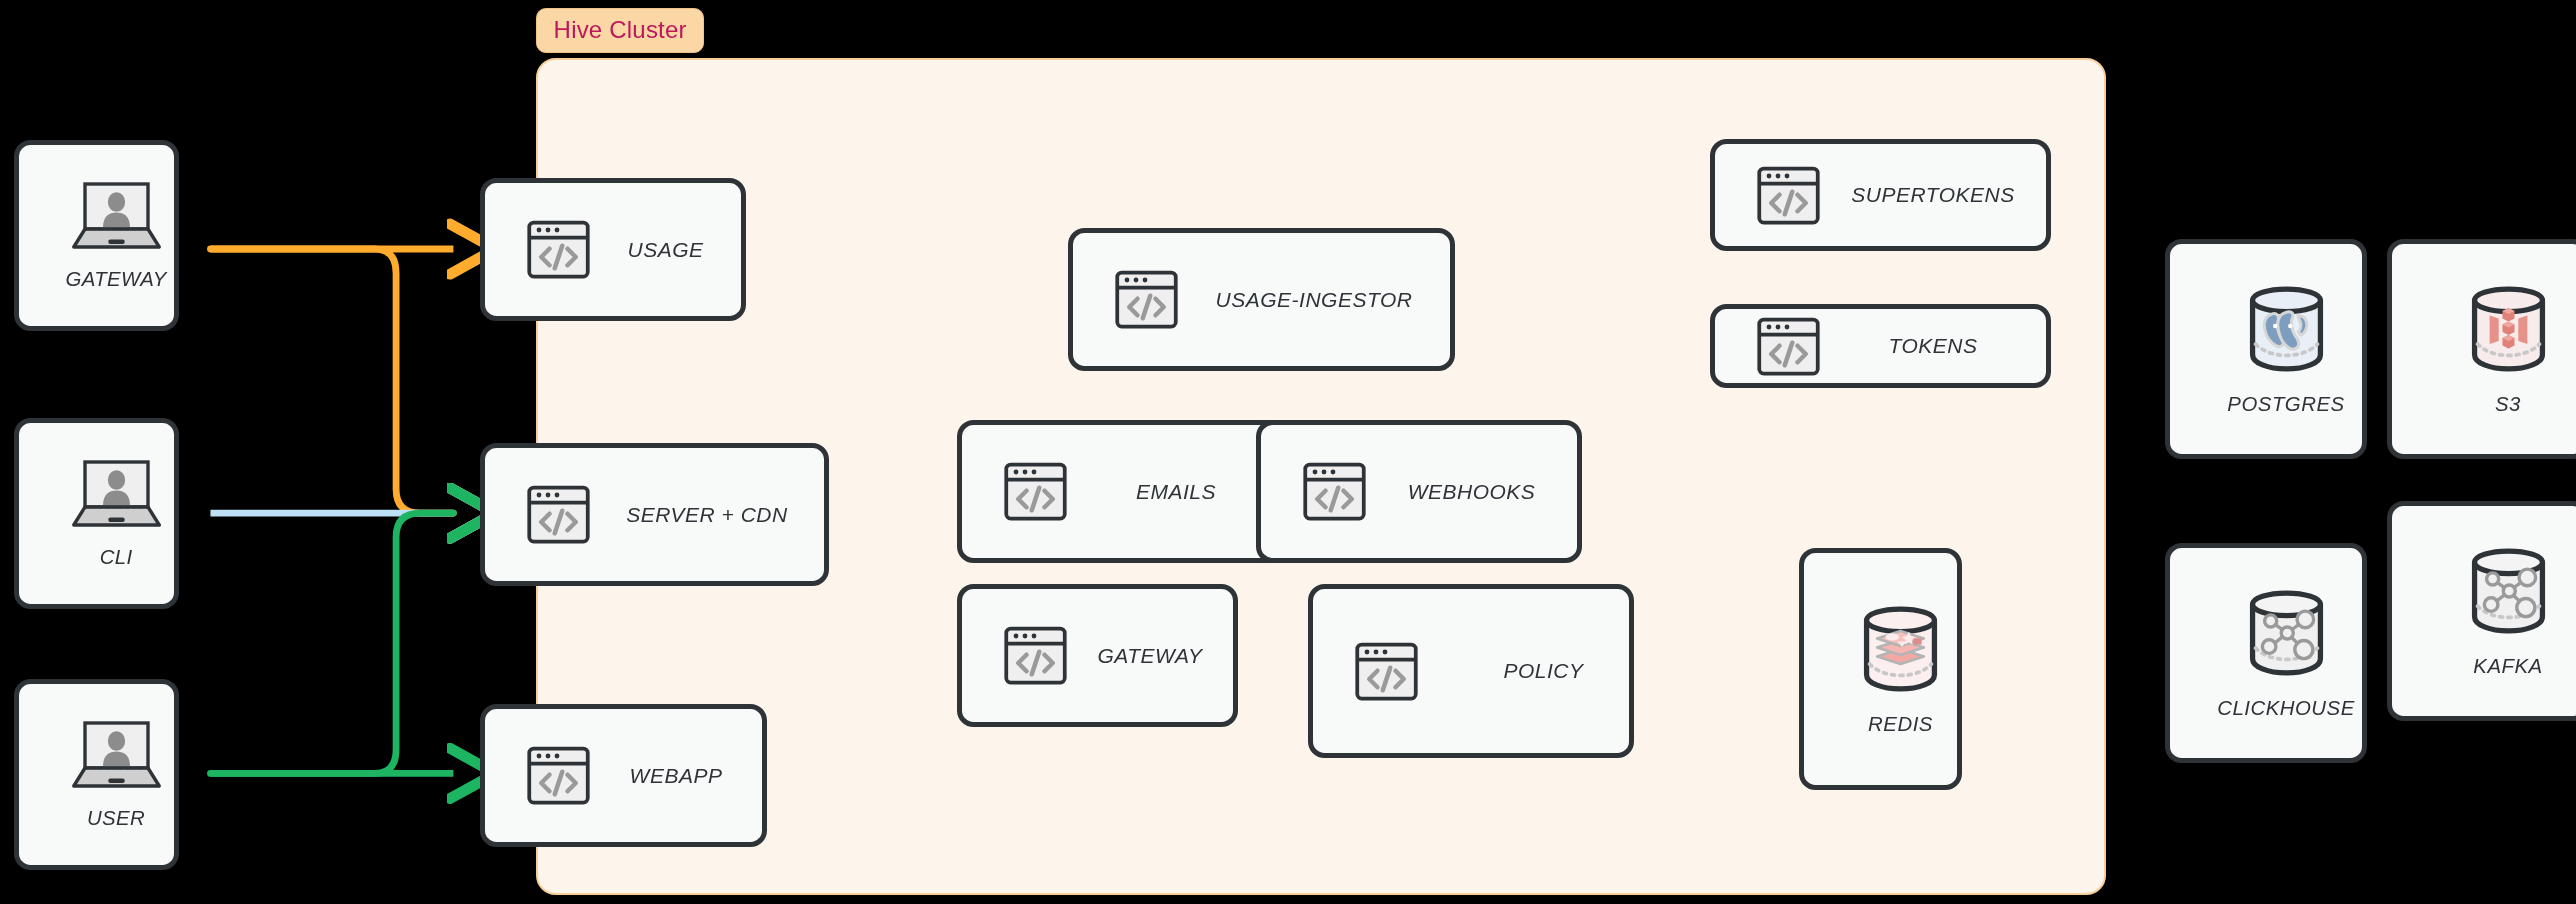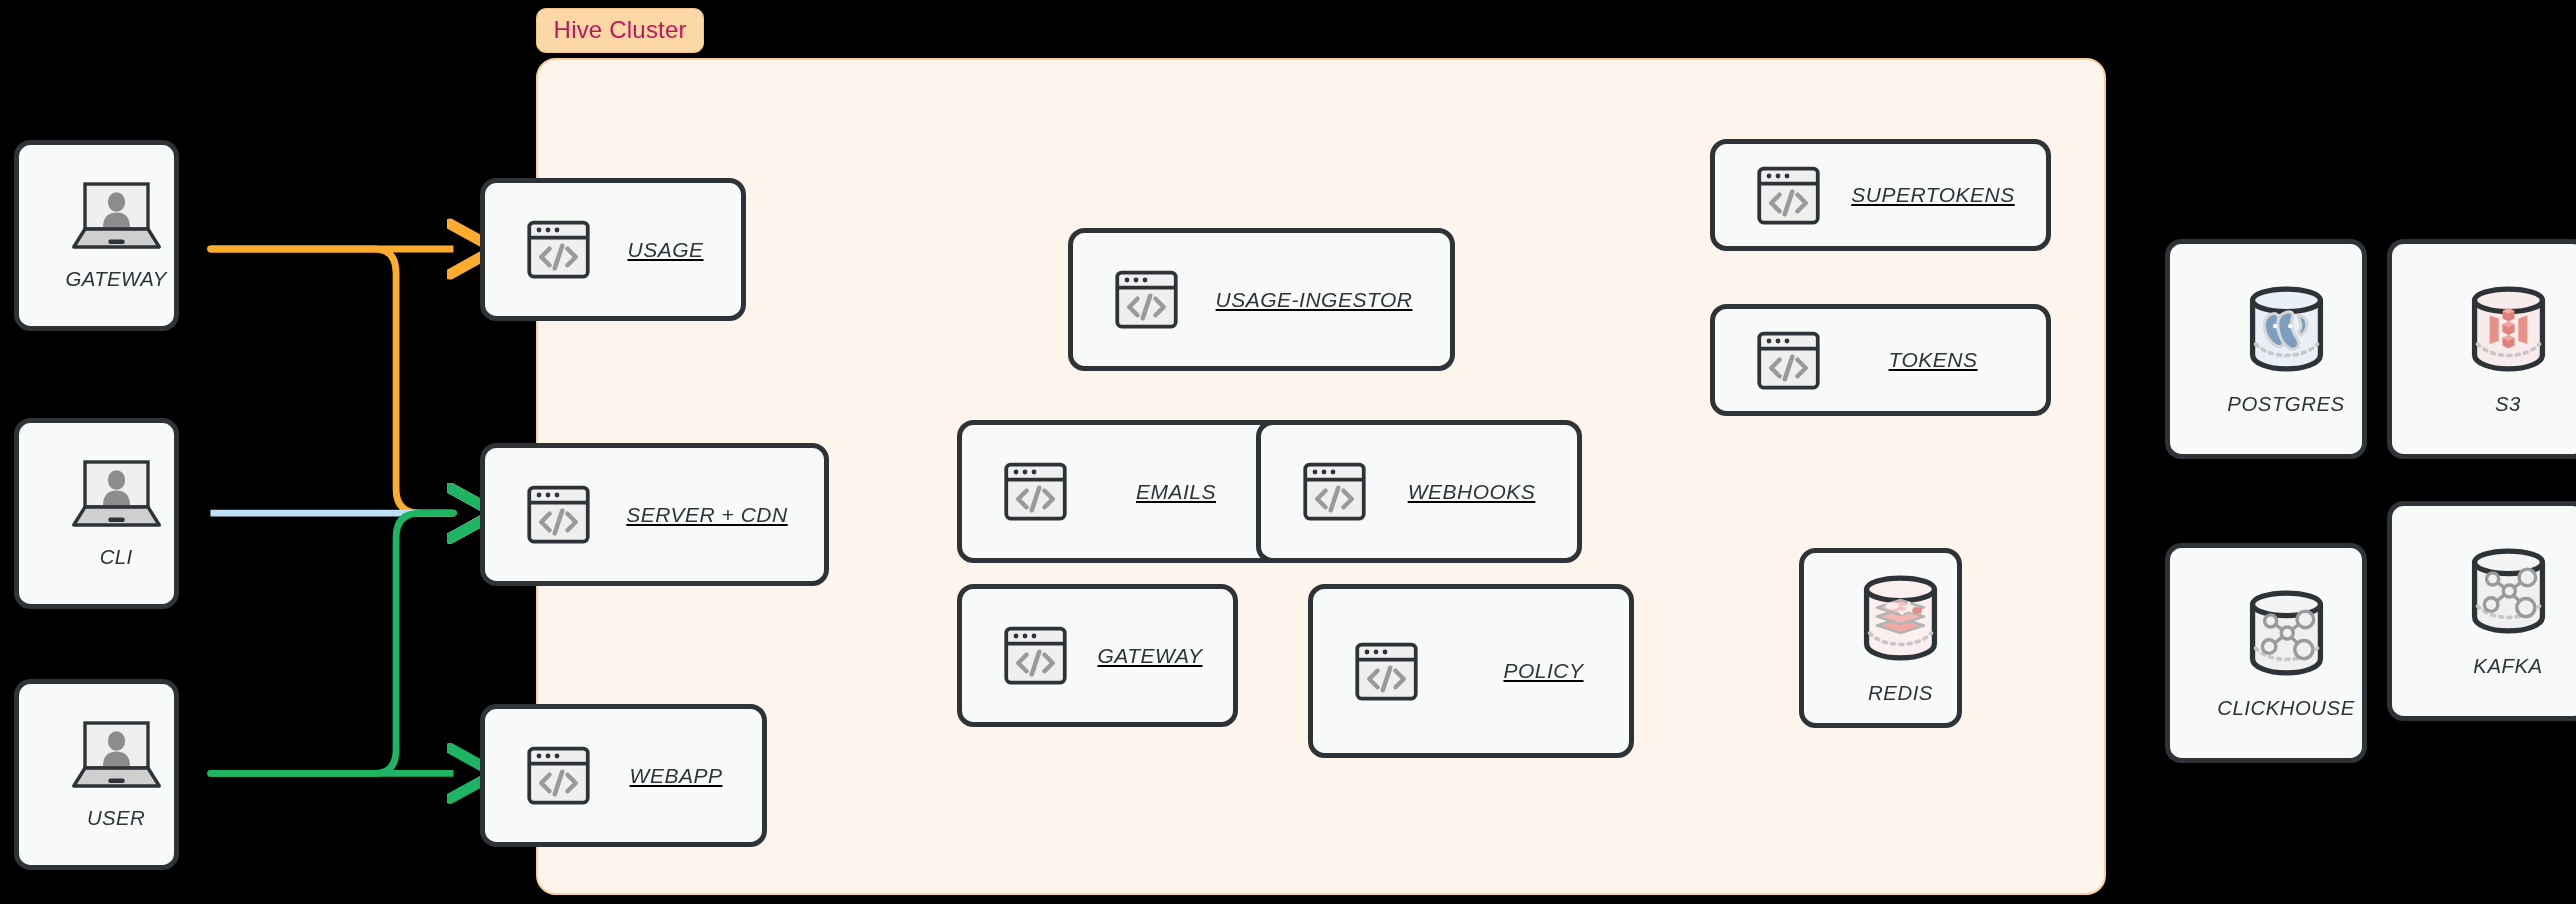--- a/index.html
+++ b/index.html
@@ -26,21 +26,21 @@
 
   
   .client-card { width: 165px; height: 191px; }
   .client-label {
     font-size: 20.4px; font-style: italic; color: #2E3338;
     letter-spacing: 0.4px; margin-top: 15px; white-space: nowrap;
   }
   .laptop { width: 95px; height: 72px; }
 
   
-  .svc-card { padding-left: 42px; text-decoration: underline; }
+  .svc-card { padding-left: 42px; }
   .svc-icon { width: 63px; height: 59px; flex: 0 0 auto; }
   .svc-label {
     font-size: 21px; font-style: italic; color: #2E3338;
     letter-spacing: 0.5px; white-space: nowrap;
     flex: 1 1 auto; text-align: center; padding: 0 15px;
   }
 
   
   .store-card { width: 202px; height: 220px; }
   .store-icon { width: 95px; height: 94px; }
@@ -242,33 +242,33 @@
       <rect x="3" y="3" width="78" height="72" rx="6" fill="#EFEFEF" stroke="#2E3338" stroke-width="5"></rect>
       <path d="M3,23 L81,23" stroke="#2E3338" stroke-width="5"></path>
       <circle cx="16" cy="13" r="3.2" fill="#2E3338"></circle>
       <circle cx="28" cy="13" r="3.2" fill="#2E3338"></circle>
       <circle cx="40" cy="13" r="3.2" fill="#2E3338"></circle>
       <path d="M30,38 L19,49 L30,60 M54,38 L65,49 L54,60 M47,34 L37,64" fill="none" stroke="#9A9A9A" stroke-width="6" stroke-linecap="round" stroke-linejoin="round"></path>
     </svg>
     <div class="svc-label">SUPERTOKENS</div>
   </div>
 
-  <div class="card svc-card" style="left:1710px; top:304px; width:341px; height:112px;">
+  <div class="card svc-card" style="left:1710px; top:304px; width:341px; height:84px;">
     <svg class="svc-icon" viewBox="0 0 84 78">
       <rect x="3" y="3" width="78" height="72" rx="6" fill="#EFEFEF" stroke="#2E3338" stroke-width="5"></rect>
       <path d="M3,23 L81,23" stroke="#2E3338" stroke-width="5"></path>
       <circle cx="16" cy="13" r="3.2" fill="#2E3338"></circle>
       <circle cx="28" cy="13" r="3.2" fill="#2E3338"></circle>
       <circle cx="40" cy="13" r="3.2" fill="#2E3338"></circle>
       <path d="M30,38 L19,49 L30,60 M54,38 L65,49 L54,60 M47,34 L37,64" fill="none" stroke="#9A9A9A" stroke-width="6" stroke-linecap="round" stroke-linejoin="round"></path>
     </svg>
     <div class="svc-label">TOKENS</div>
   </div>
 
-  <div class="card vertical store-card" style="left:1799px; top:548px; width:163px; height:180px;">
+  <div class="card vertical store-card" style="left:1799px; top:548px; width:163px; height:242px;">
     <svg class="store-icon" viewBox="0 0 126 124">
       <path d="M18,24 L18,96 C18,107 38,115 63,115 C88,115 108,107 108,96 L108,24 Z" fill="#FBEFF0" stroke="#2E3338" stroke-width="7" stroke-linejoin="round"></path>
       <ellipse cx="63" cy="24" rx="45" ry="15" fill="#FBEFF0" stroke="#2E3338" stroke-width="7"></ellipse>
       <path d="M22,82 C32,92 46,97 63,97 C80,97 94,92 104,82" fill="none" stroke="#C8C8C8" stroke-width="5" stroke-dasharray="4 7" stroke-linecap="round"></path>
       <g stroke="#B4B4B4" stroke-width="3.5" stroke-linejoin="round">
         <path d="M63,82 L32,72 L63,62 L94,72 Z" fill="#F3A8A4"></path>
         <path d="M63,70 L32,60 L63,50 L94,60 Z" fill="#F5B5B1"></path>
         <path d="M63,58 L32,48 L63,38 L94,48 Z" fill="#F7C0BD"></path>
       </g>
       <ellipse cx="52" cy="46" rx="9" ry="5" fill="#FCEDEC"></ellipse>

